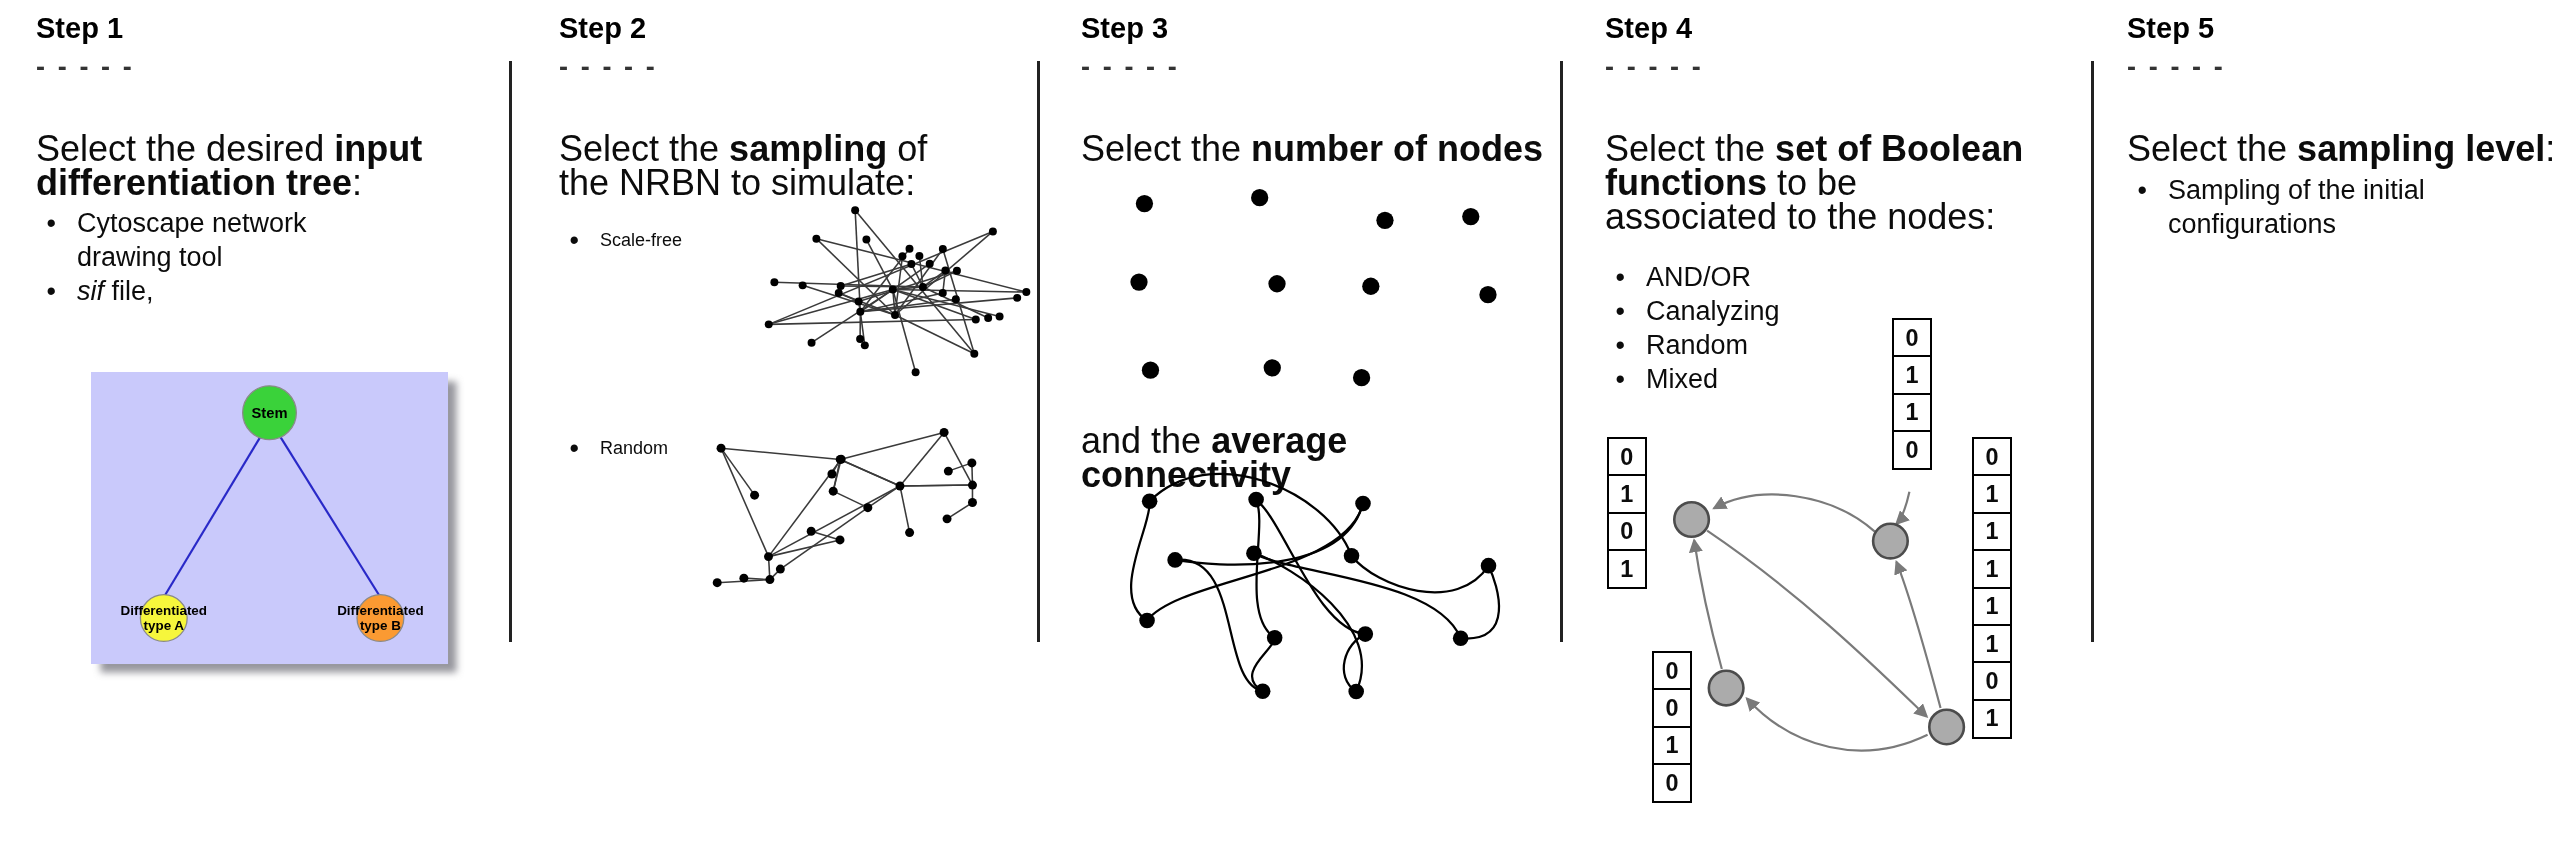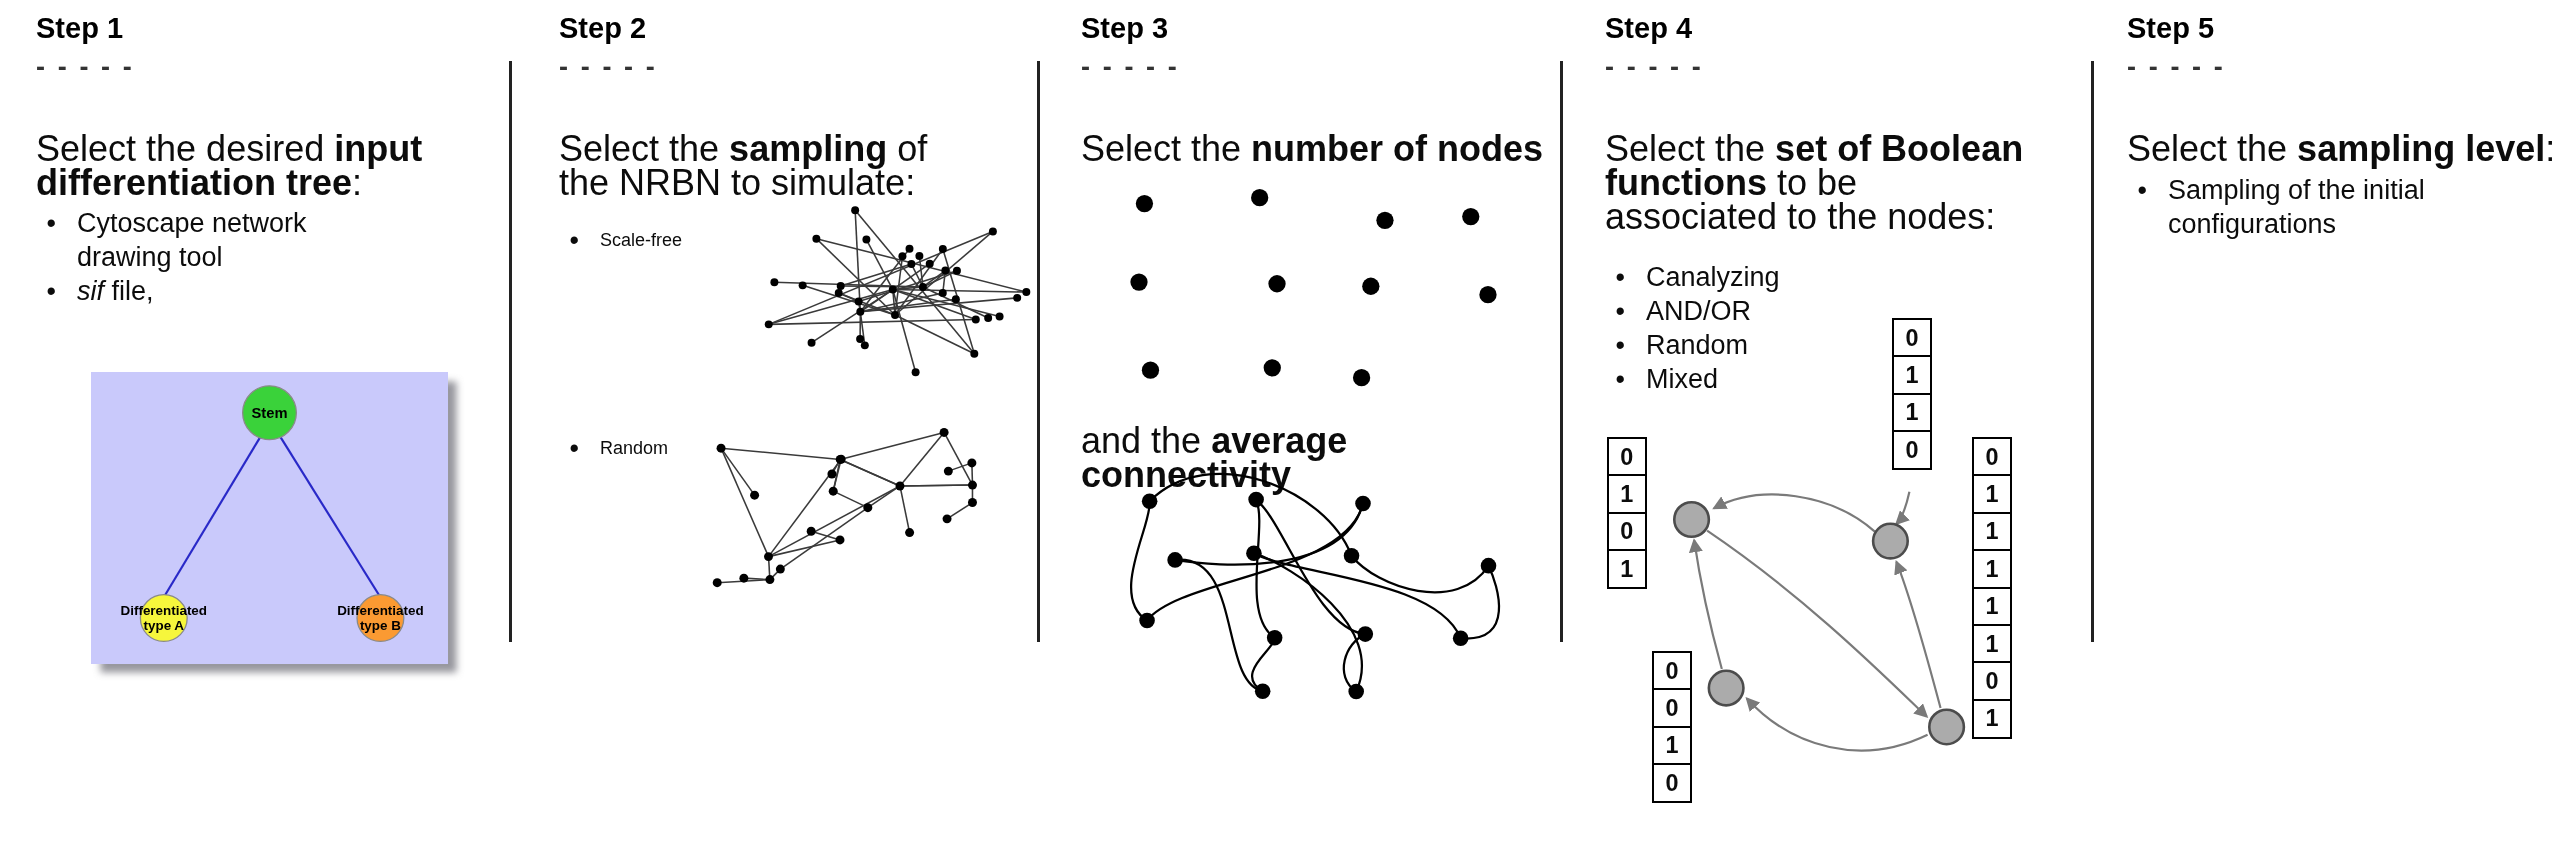--- a/index.html
+++ b/index.html
@@ -251,22 +251,22 @@
         <circle cx="154.53047038863104" cy="250.86641731113195" r="9" fill="#000"></circle>
         <circle cx="262.61956714217865" cy="251.2187096849084" r="9" fill="#000"></circle>
       </svg>
   </section>
 
   <section class="col" style="left:1605px;width:493px">
     <h2 class="title">Step 4</h2>
     <div class="dashes">- - - - -</div>
     <p class="para" style="top:132px;width:433px"><span>Select the </span><span class="b">set of Boolean functions</span><span> to be associated to the nodes:</span></p>
     <ul class="bullets" style="top:260px;width:346px">
+        <li><span>AND/OR</span></li>
         <li><span>Canalyzing</span></li>
-        <li><span>AND/OR</span></li>
         <li><span>Random</span></li>
         <li><span>Mixed</span></li>
       </ul>
 
     <svg class="bool-svg" style="left:0;top:312px" width="493" height="536" viewBox="0 0 570 620">
       <defs>
         <marker id="arw" viewBox="0 0 10 10" refX="8.5" refY="5" markerWidth="6.5" markerHeight="6.5" orient="auto">
           <path d="M0,0 L10,5 L0,10 z" fill="#7a7a7a"></path>
         </marker>
       </defs>

